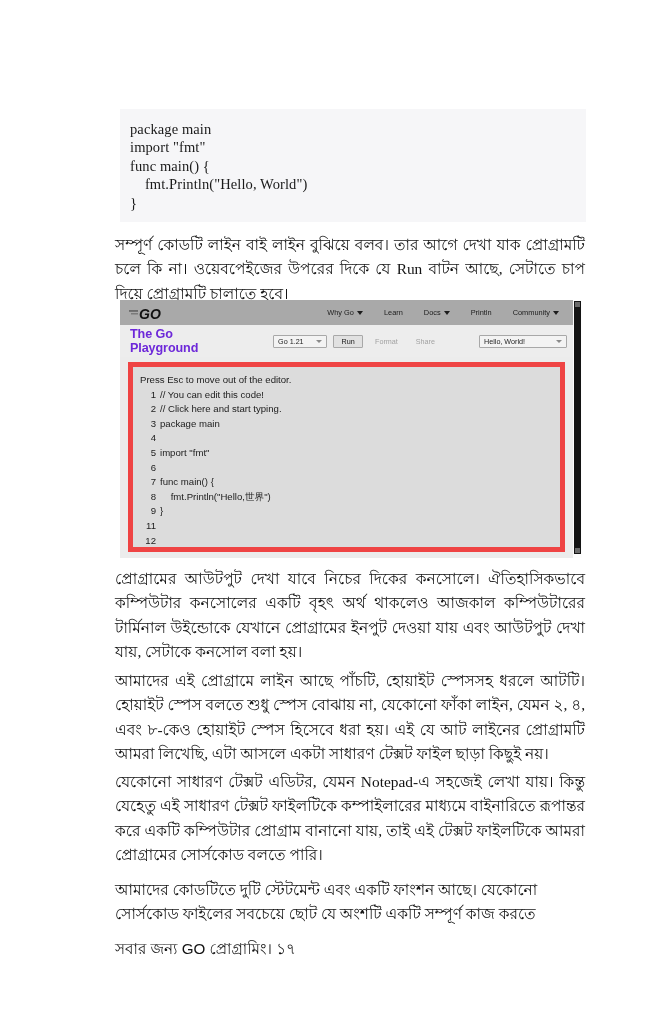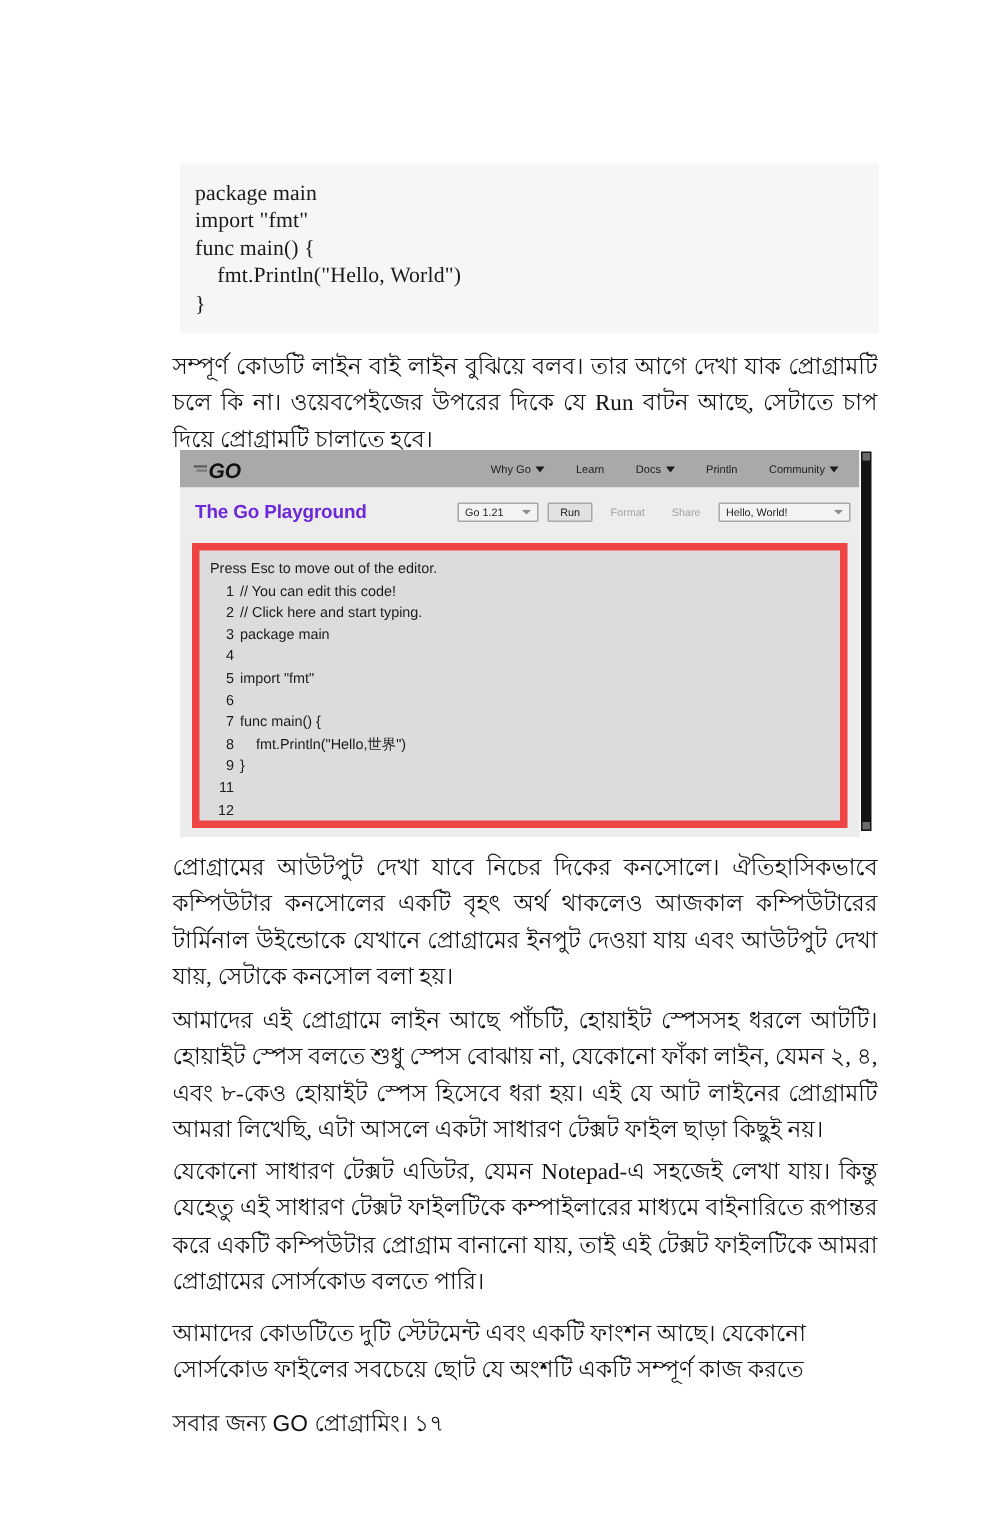--- a/index.html
+++ b/index.html
@@ -170,20 +170,21 @@
     background: #f3f3f3;
     border: 1px solid #a8a8a8;
     border-radius: 1px;
     font-size: 7.2px;
     color: #1d1d1d;
     display: flex;
     align-items: center;
     padding: 0 13px 0 4px;
     box-sizing: border-box;
     white-space: nowrap;
+    margin-left: 32px;
   }
   .pg-select .sel-caret {
     position: absolute;
     right: 4px;
     top: 50%;
     margin-top: -1px;
     width: 0; height: 0;
     border-left: 3px solid transparent;
     border-right: 3px solid transparent;
     border-top: 3px solid #8a8a8a;

